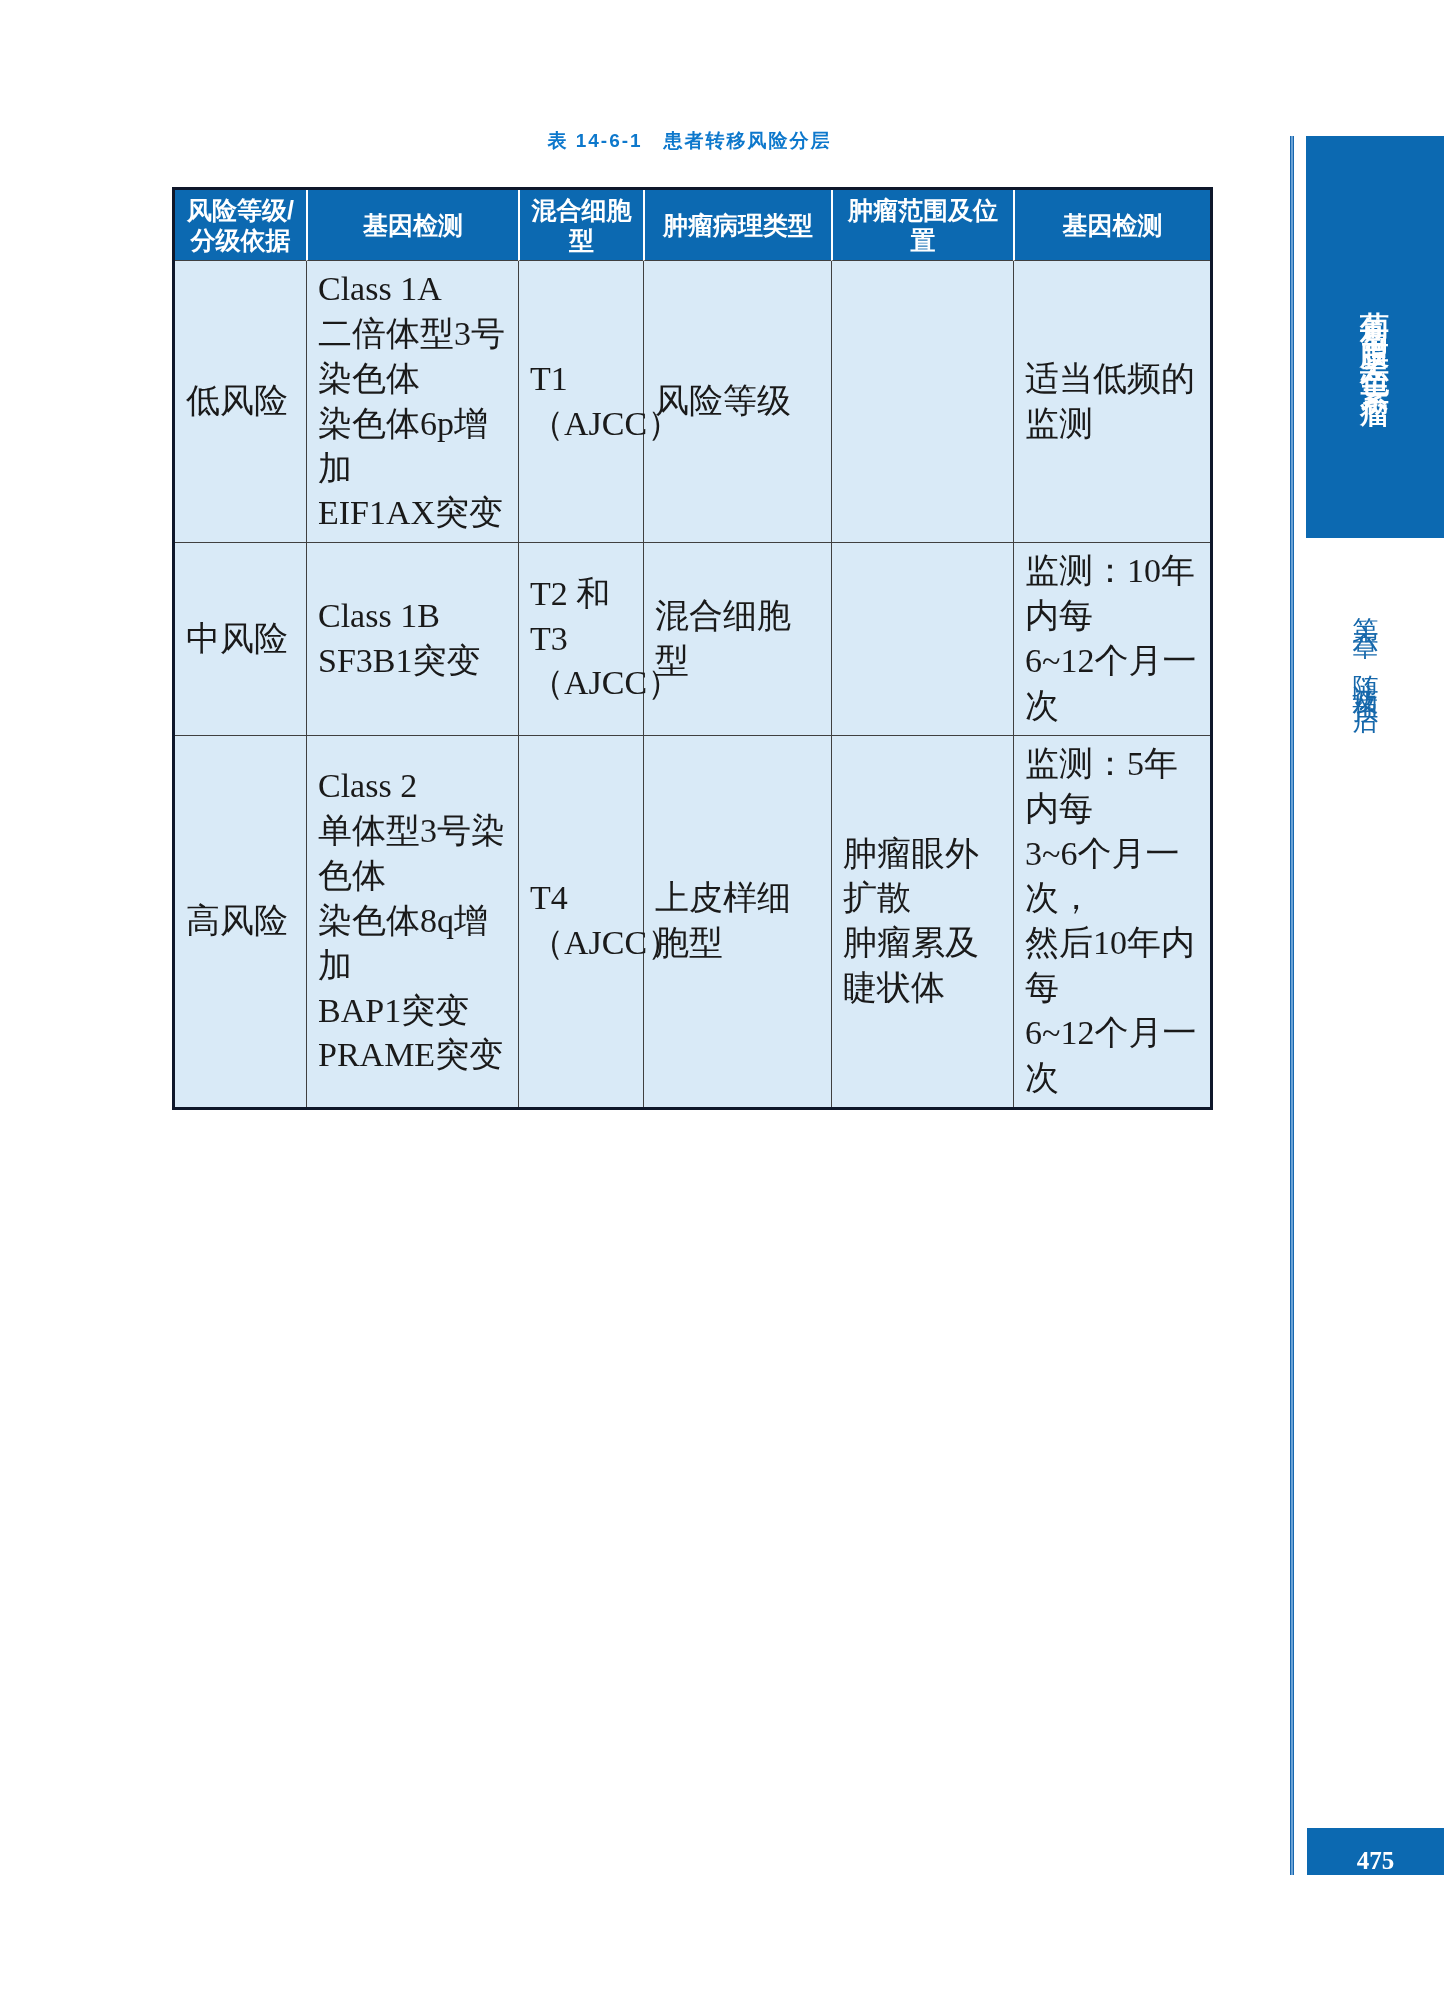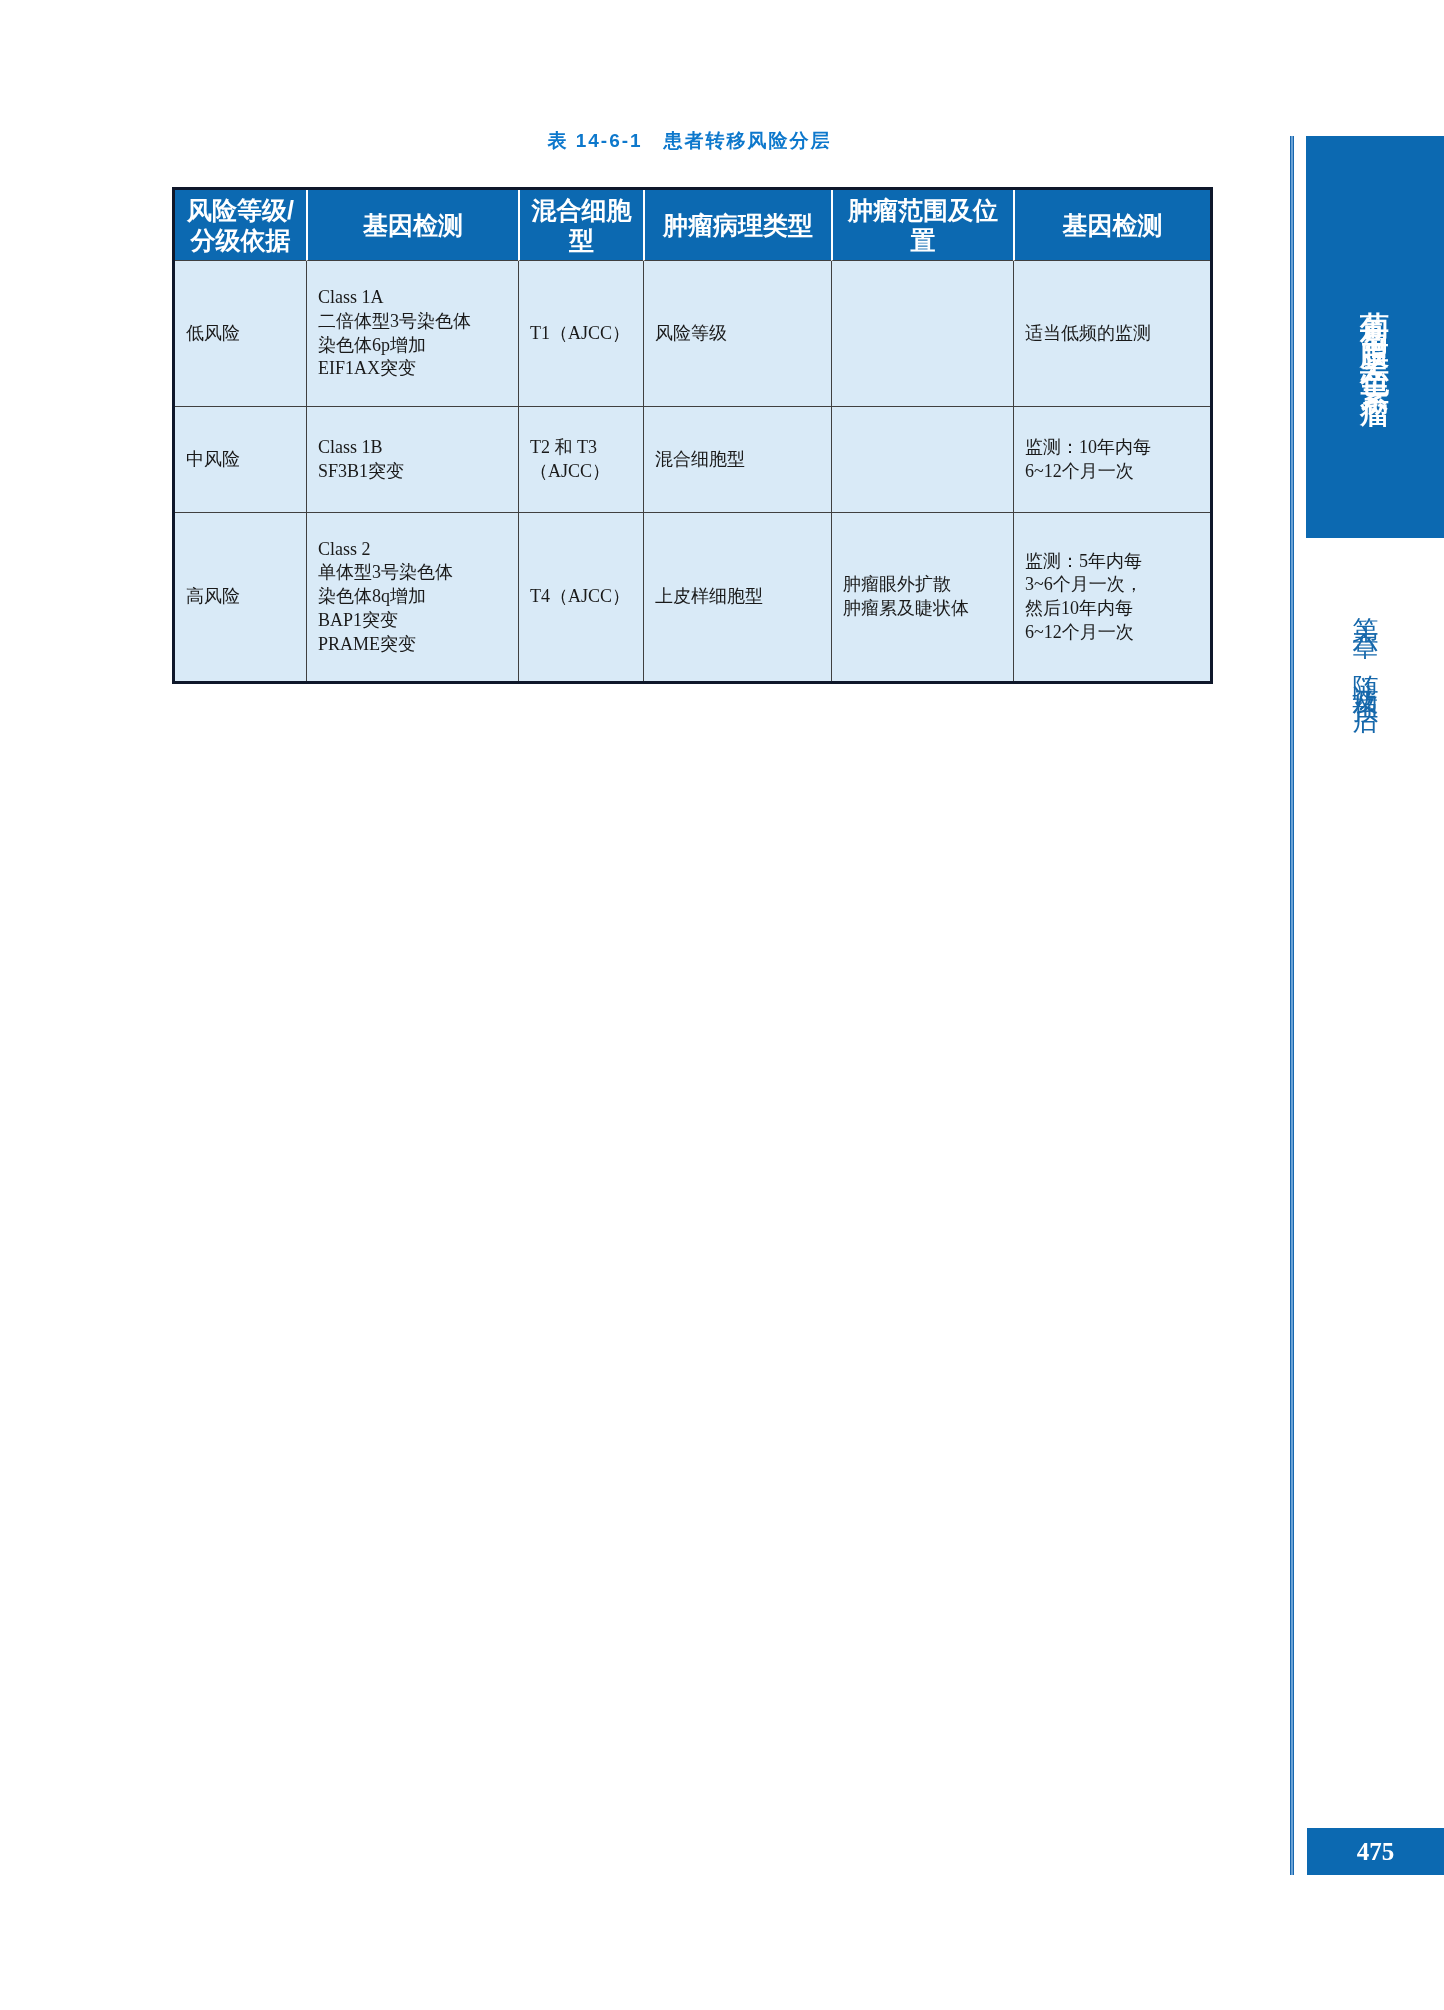--- a/index.html
+++ b/index.html
@@ -25,21 +25,21 @@
   }
   table.risk thead th {
     background:#0c69b1; color:#ffffff; font-weight:bold; font-size:25px;
     font-family:"Liberation Sans","DejaVu Sans",sans-serif;
     text-align:center; vertical-align:middle;
     height:66px; line-height:1.2; white-space:pre-line;
     border-bottom:1px solid #404040; padding:2px 4px;
   }
   table.risk thead th + th { border-left:2px solid #ffffff; }
   table.risk tbody td {
-    background:#d9eaf7; color:#1a1a1a; font-size:18px; line-height:1.32;
+    background:#d9eaf7; color:#1a1a1a; font-size:34px; line-height:1.32;
     vertical-align:middle; text-align:left; white-space:pre-line;
     padding:6px 8px 6px 11px;
   }
   table.risk tbody td + td { border-left:1px solid #404040; }
   table.risk tbody tr + tr td { border-top:1px solid #404040; }
   table.risk tbody tr.r1 td { height:133px; }
   table.risk tbody tr.r2 td { height:93px; }
   table.risk tbody tr.r3 td { height:156px; }
 
   
@@ -57,21 +57,21 @@
     font-family:"Liberation Sans","DejaVu Sans",sans-serif;
   }
   .chapter-vtext {
     position:absolute; left:1348px; top:596px; height:320px;
     writing-mode:vertical-rl; text-orientation:upright;
     color:#1668ab; font-size:26px; letter-spacing:8px;
     font-family:"Liberation Serif","DejaVu Serif",serif;
   }
   .page-num-box {
     position:absolute; left:1307px; top:1828px; width:137px; height:47px;
-    background:#0c69b1; display:flex; align-items:center; justify-content:center;
+    background:#0c69b1; display:flex; align-items:flex-end; justify-content:center;
   }
   .page-num-box .num {
     color:#ffffff; font-size:25px; font-weight:bold;
     font-family:"Liberation Serif","DejaVu Serif",serif;
   }
 </style>
 </head>
 <body>
 
 <div class="page">

